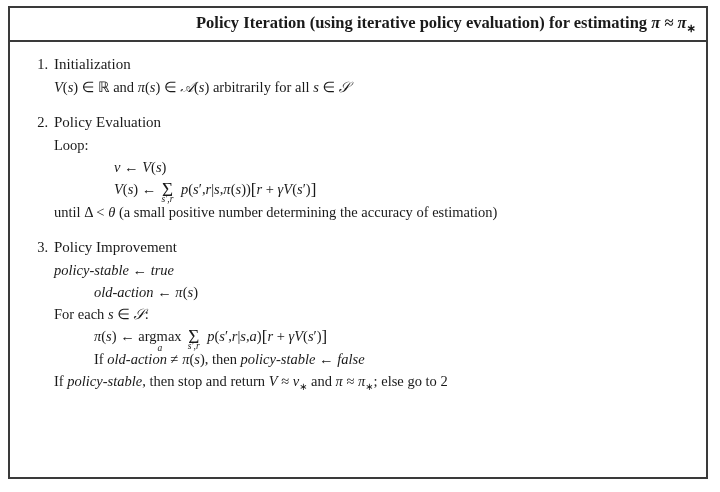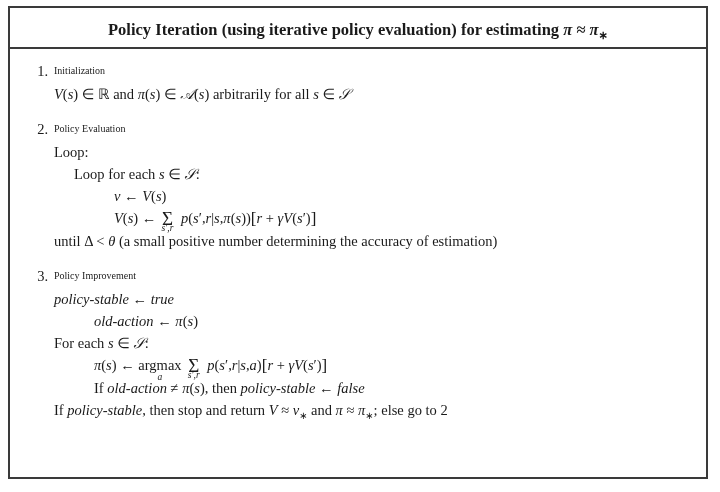--- a/index.html
+++ b/index.html
@@ -22,26 +22,26 @@
     width: 700px;
     height: 473px;
     box-sizing: border-box;
     border: 2px solid #3a3a3a;
     background: #ffffff;
   }
 
   .algo-title {
     box-sizing: border-box;
     width: 100%;
-    padding: 13px 10px 7px 10px;
+    padding: 6px 10px 7px 10px;
     border-bottom: 2px solid #3a3a3a;
     font-weight: bold;
     font-size: 16.5px;
     line-height: 1.15;
-    text-align: center;
+    text-align: right;
     white-space: nowrap;
   }
 
   .algo-body {
     box-sizing: border-box;
     padding: 12px 14px 10px 16px;
     font-size: 14.5px;
     line-height: 1.0;
   }
 
@@ -56,21 +56,21 @@
     flex: 0 0 22px;
     text-align: right;
     padding-right: 6px;
     font-size: 14.5px;
     line-height: 20px;
   }
   .step-content {
     flex: 1 1 auto;
   }
   .step-head {
-    font-size: 10px;
+    font-size: 15px;
     line-height: 20px;
     margin-bottom: 3px;
   }
 
   .line {
     line-height: 20px;
     white-space: nowrap;
     margin-bottom: 2px;
   }
   .ind0 { margin-left: 0px; }
@@ -150,23 +150,20 @@
     </div>
 
     <div class="step">
       <div class="step-num">2.</div>
       <div class="step-content">
         <div class="step-head">Policy Evaluation</div>
 
         <div class="line ind0">Loop:</div>
 
 
-        <div class="line ind1">
-          Loop for each <span class="mi">s</span> ∈ <span class="cal">𝒮</span>:
-        </div>
 
         <div class="line ind3">
           <span class="mi">v</span> ← <span class="mi">V</span>(<span class="mi">s</span>)
         </div>
 
         <div class="line ind3">
           <span class="mi">V</span>(<span class="mi">s</span>) ← <span class="sumwrap"><span class="sum">Σ<span class="sum-sub"><span class="mi">s</span>′,<span class="mi">r</span></span></span></span><span class="mi">p</span>(<span class="mi">s</span>′,<span class="mi">r</span>|<span class="mi">s</span>,<span class="mi">π</span>(<span class="mi">s</span>))<span class="bigbr">[</span><span class="mi">r</span> + <span class="mi">γ</span><span class="mi">V</span>(<span class="mi">s</span>′)<span class="bigbr">]</span>
         </div>
 
 

